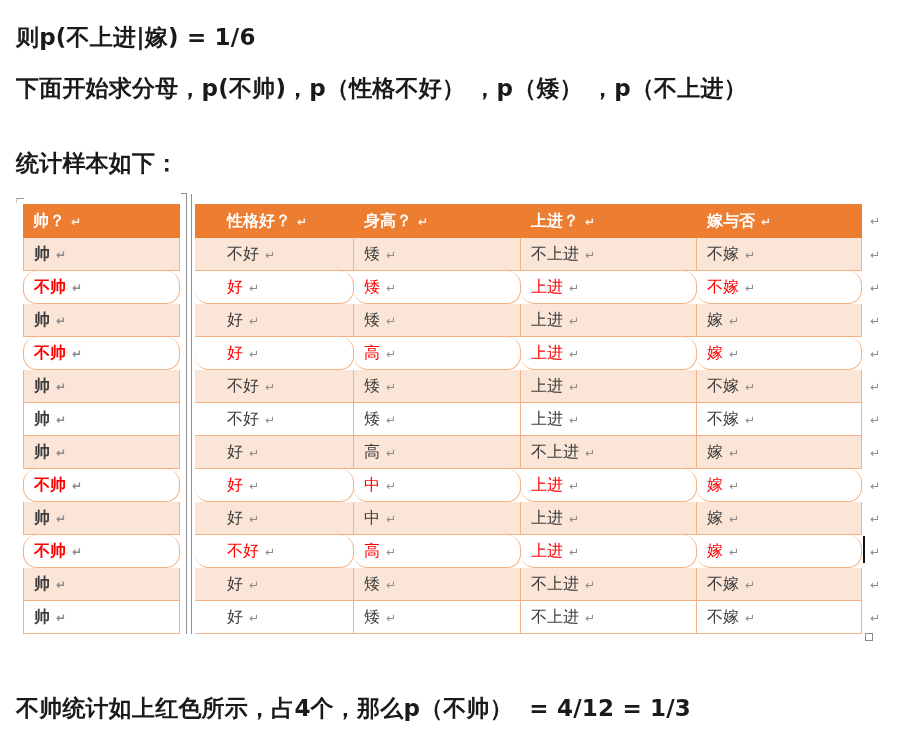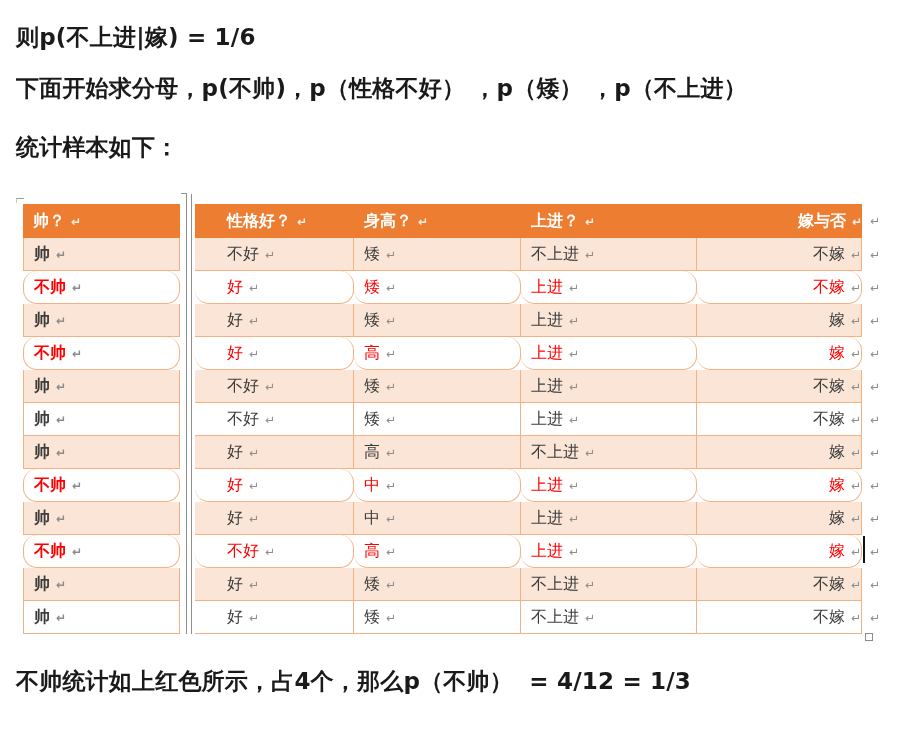--- a/index.html
+++ b/index.html
@@ -12,38 +12,38 @@
   body{
     position:relative;background:#ffffff;overflow:hidden;
     font-family:"DejaVu Sans","Liberation Sans",sans-serif;
   }
   .para{
     position:absolute;left:16px;font-size:23px;font-weight:700;
     color:var(--heading-text);white-space:pre-wrap;letter-spacing:0.2px;
   }
   .p1{top:22px;}
   .p2{top:73px;}
-  .p3{top:132px;font-family:Liberation Serif, serif;}
-  .pfoot{top:666px;}
+  .p3{top:148px;font-family:Liberation Serif, serif;}
+  .pfoot{top:693px;}
 
   .table-wrap{position:absolute;left:23px;top:204px;}
   .trow{display:flex;}
   .cell{
     display:flex;align-items:center;gap:6px;
     height:33px;padding-left:10px;
     font-size:16px;color:var(--body-text);
     border-right:1px solid var(--table-border);
     border-bottom:1px solid var(--table-border);
     background:#ffffff;overflow:hidden;white-space:nowrap;
   }
   .cell.c0{width:157px;margin-right:15px;border-left:1px solid var(--table-border);font-weight:700;}
   .cell.c1{width:159px;padding-left:32px;}
   .cell.c2{width:167px;}
   .cell.c3{width:176px;}
-  .cell.c4{width:165px;justify-content:flex-end;}
+  .cell.c4{width:165px;}
   .trow.alt .cell{background:var(--row-alt-bg);}
   .trow.red .cell{color:var(--red-text);border-radius:14px;}
   .thead .cell{
     height:34px;background:var(--header-bg);color:#ffffff;font-weight:700;
     border:none;
   }
   .thead .cell.c0{border-left:none;}
   .pilcrow{
     font-size:12px;color:var(--mark-gray);line-height:1;flex:0 0 auto;
     transform:translateY(1px);

